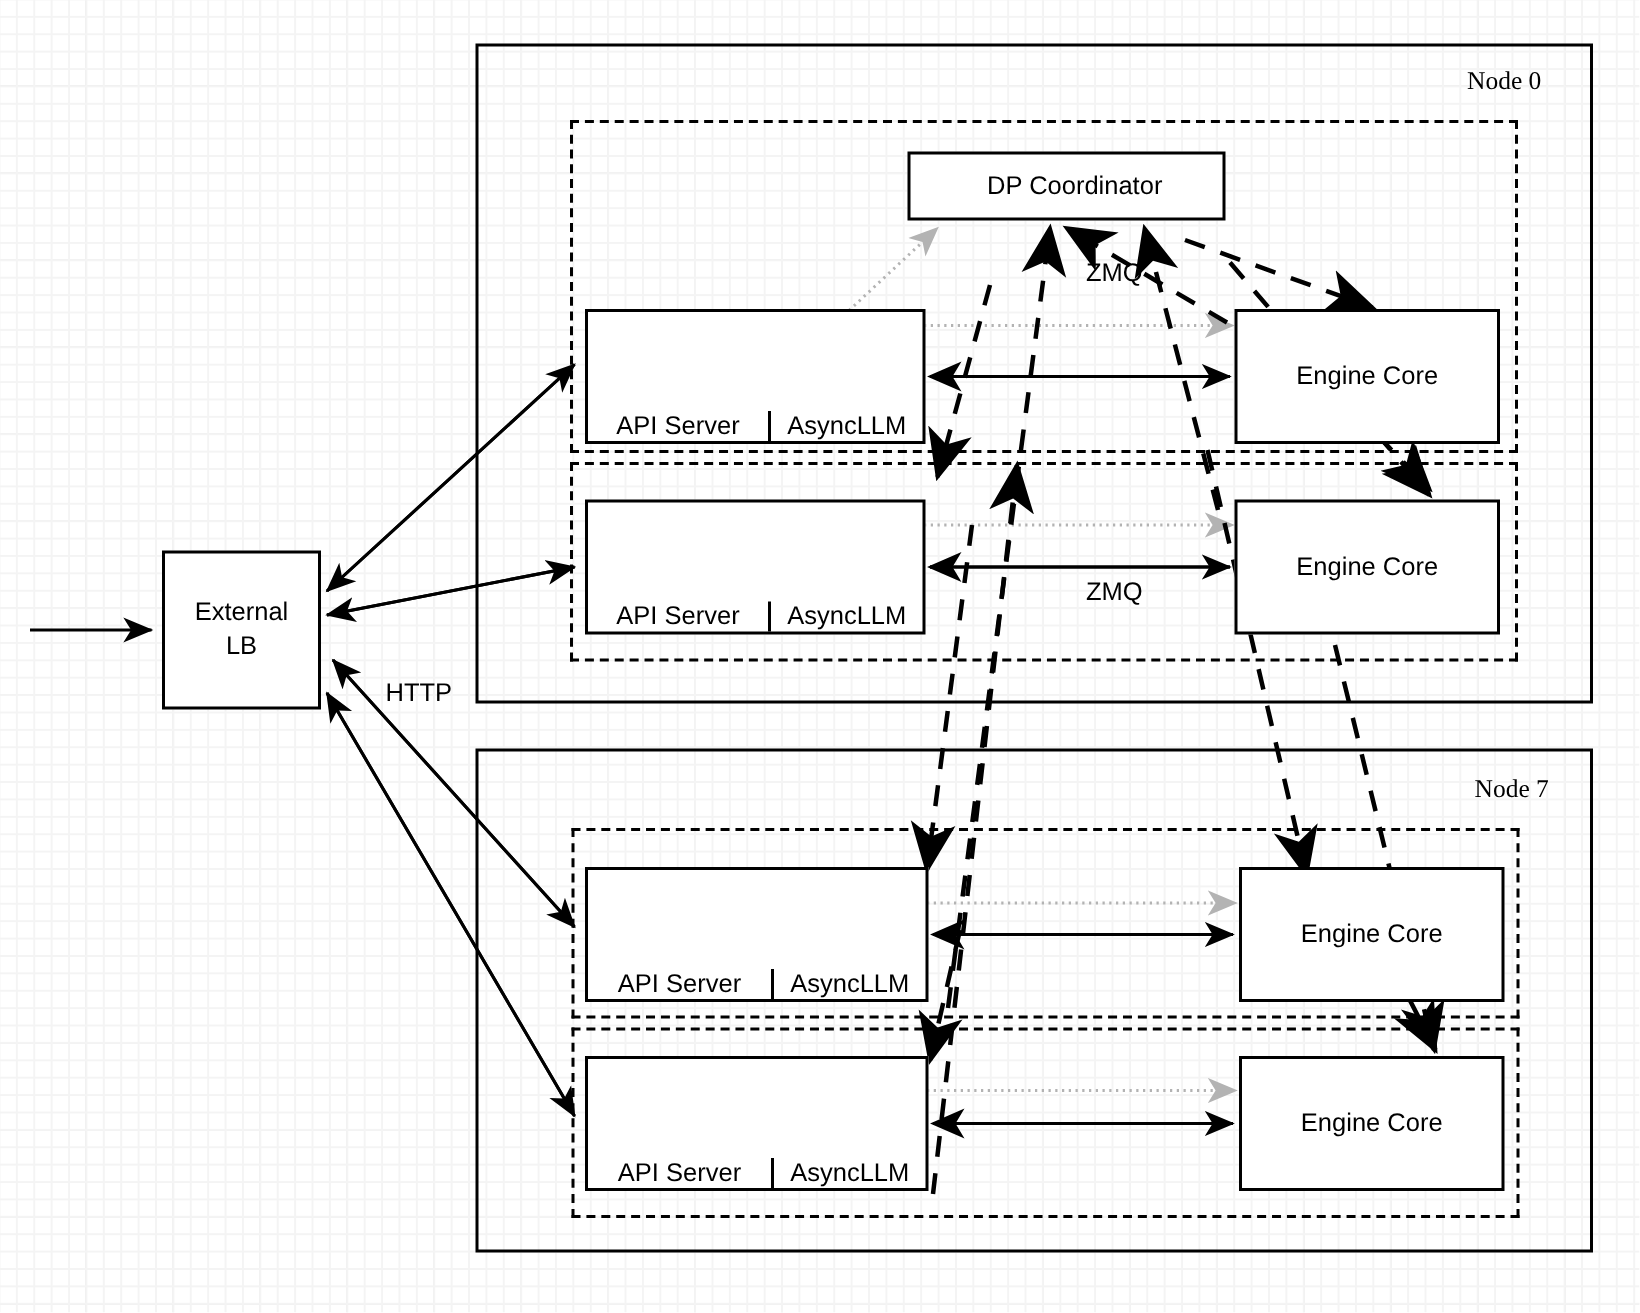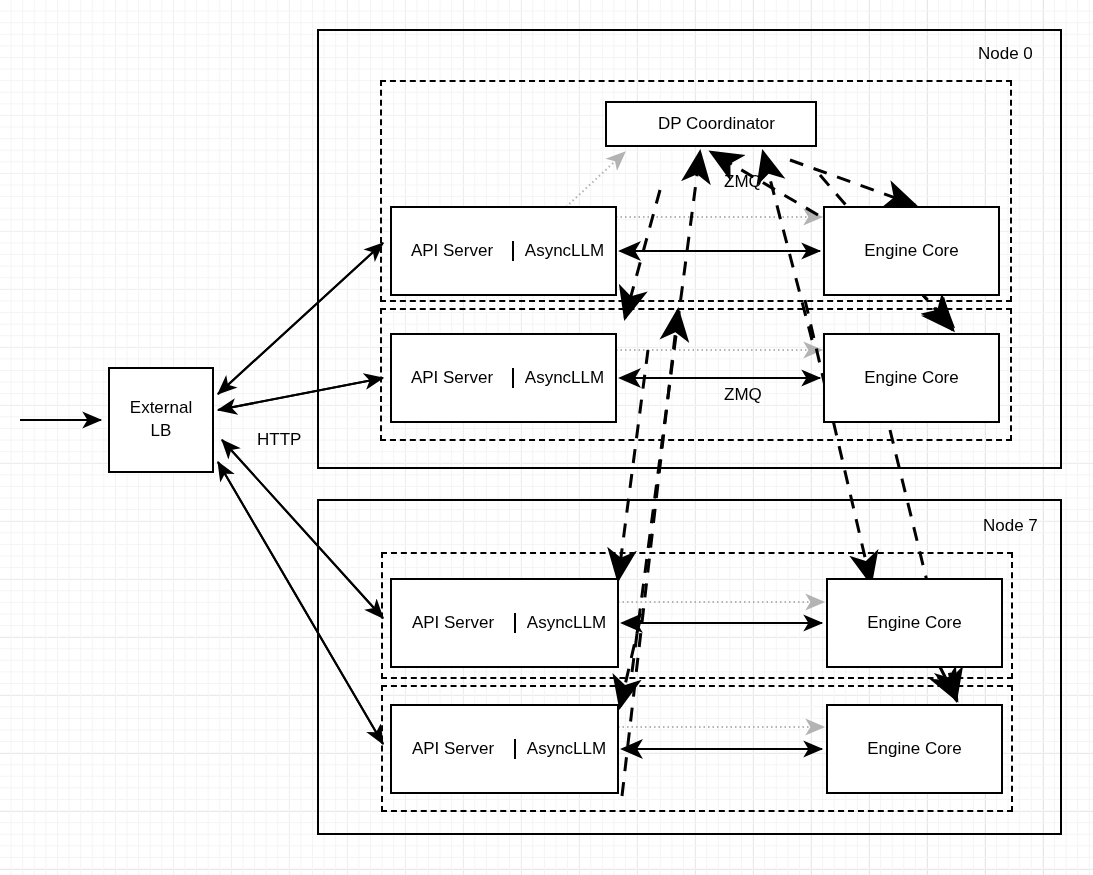--- a/index.html
+++ b/index.html
@@ -40,20 +40,21 @@
     position: absolute;
     border: 2px solid #000;
     background: transparent;
     box-sizing: border-box;
   }
   .node-label {
     position: absolute;
     font-size: 17px;
     color: #000;
     white-space: nowrap;
+    font-family: Liberation Serif, serif;
   }
   .dp-group {
     position: absolute;
     border: 2px dashed #000;
     background: transparent;
     box-sizing: border-box;
   }
   .box {
     position: absolute;
     border: 2px solid #000;
@@ -66,21 +67,21 @@
     color: #000;
     white-space: nowrap;
   }
   .split-box {
     position: absolute;
     border: 2px solid #000;
     background: #ffffff;
     box-sizing: border-box;
     display: flex;
     flex-direction: row;
-    align-items: center;
+    align-items: flex-end;
   }
   .split-cell {
     display: flex;
     align-items: center;
     justify-content: center;
     font-size: 17px;
     color: #000;
     white-space: nowrap;
     box-sizing: border-box;
   }
@@ -222,21 +223,21 @@
     </g>
     <g>
       <line x1="940" y1="667" x2="957" y2="700" stroke="#000" stroke-width="3" stroke-dasharray="14,11" marker-end="url(#arrowBig)"></line>
     </g>
   </svg>
 
   <div class="box" style="left:108px; top:367px; width:106px; height:106px; flex-direction:column; line-height:1.35;">
     <span>External</span>
     <span>LB</span>
   </div>
-  <div class="edge-label" style="left:243px; top:430px; background:transparent;">HTTP</div>
+  <div class="edge-label" style="left:243px; top:452px; background:transparent;">HTTP</div>
 
   <div class="node-frame" style="left:317px; top:29px; width:745px; height:440px;"></div>
   <div class="node-label" style="left:978px; top:44px;">Node 0</div>
 
   <div class="box" style="left:605px; top:101px; width:212px; height:46px;padding-left:11px;">
     <span>DP Coordinator</span>
   </div>
   <div class="edge-label" style="left:710px; top:172px; background:transparent;">ZMQ</div>
 
   <div class="dp-group" style="left:380px; top:80px; width:632px; height:222px;"></div>

